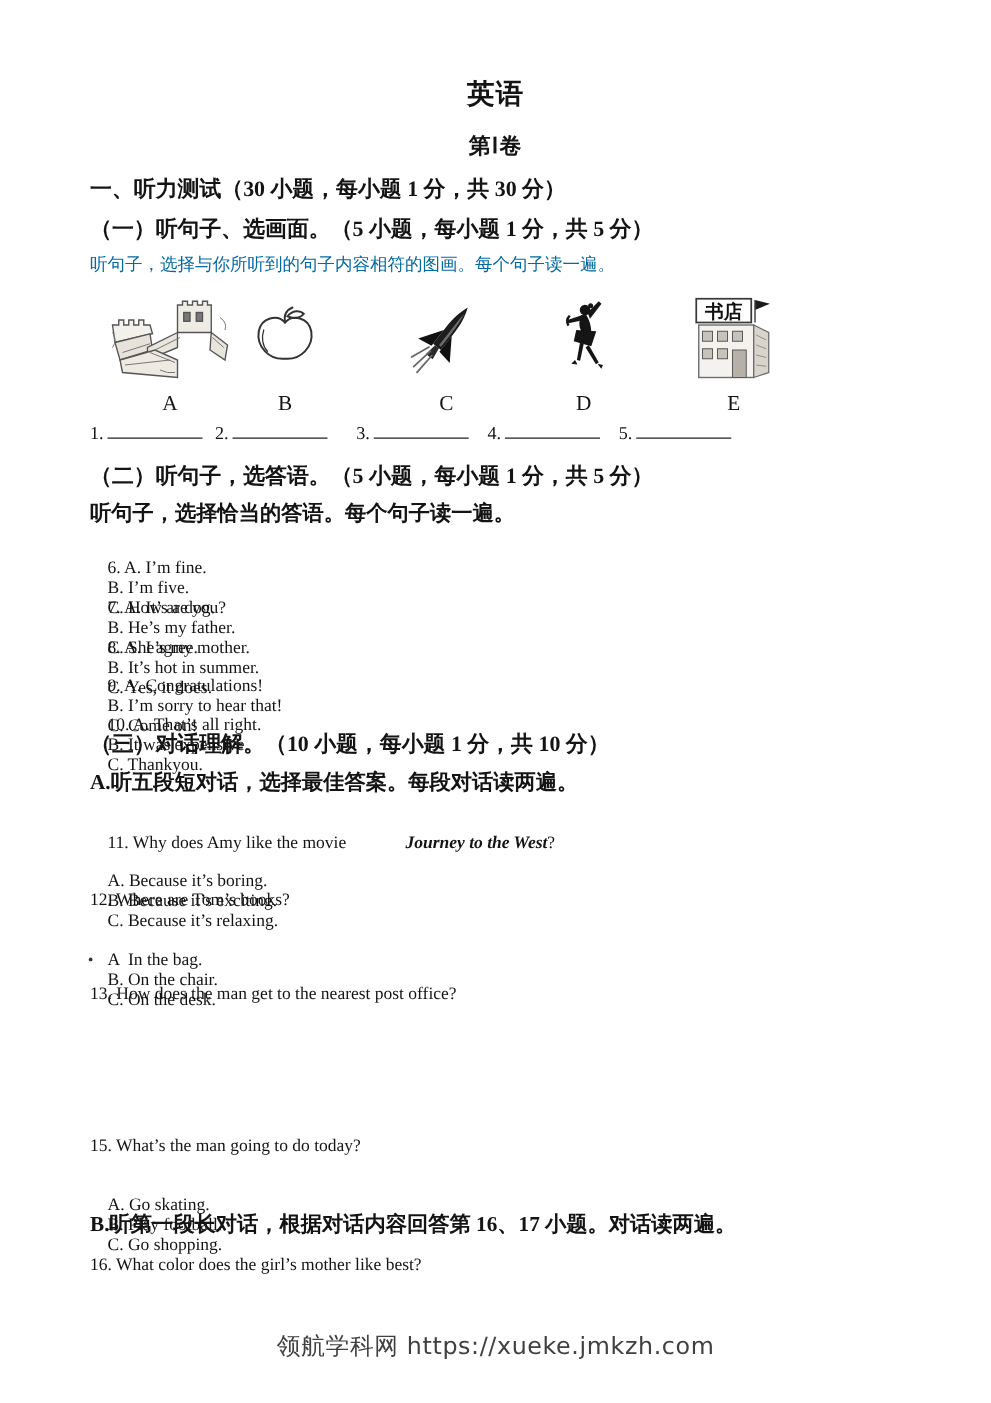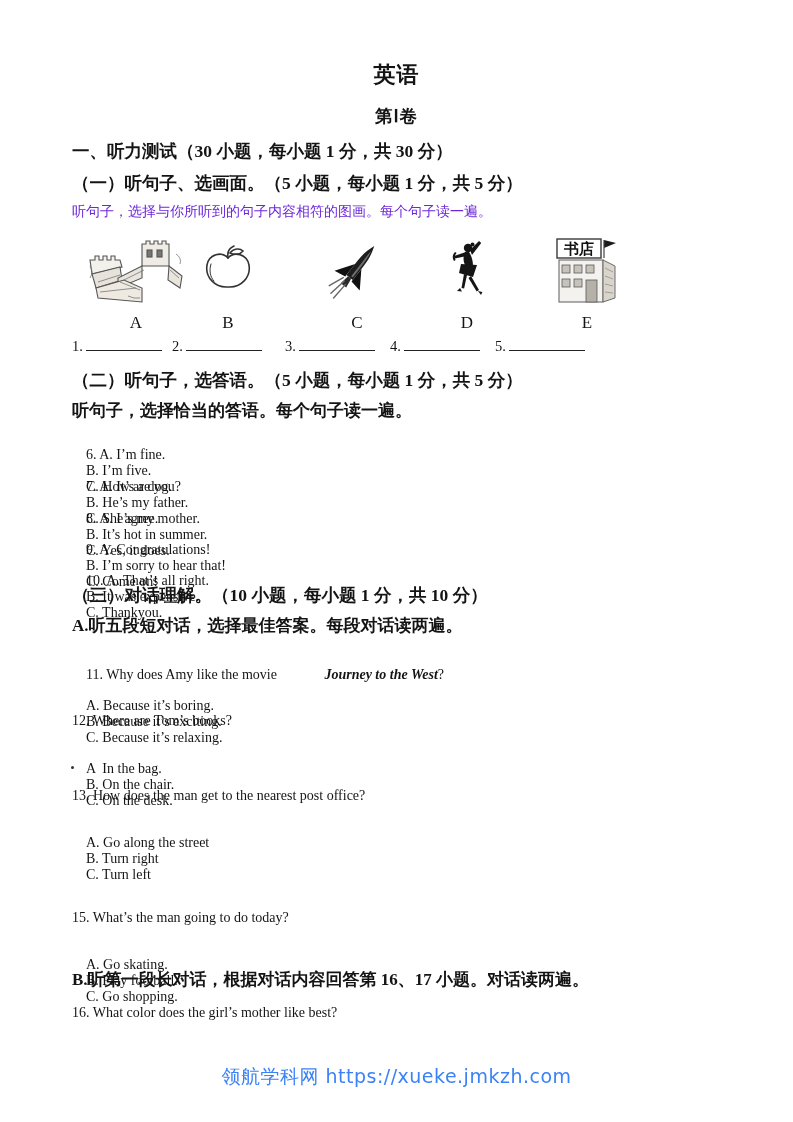--- a/index.html
+++ b/index.html
@@ -9,35 +9,35 @@
     background:#ffffff;
     font-family:"Liberation Serif", serif;
     color:#141414;
     overflow:hidden;
   }
   .abs{position:absolute;}
   .centered{left:0;width:100%;text-align:center;}
   .doc-title{font-size:22px;font-weight:700;letter-spacing:1px;}
   .doc-subtitle{font-size:17.5px;font-weight:700;letter-spacing:1px;}
   .cn-head{font-size:17.5px;font-weight:700;left:72px;white-space:pre;}
-  .cn-note{font-size:14px;left:72px;color:#6d28d9;white-space:pre;}
+  .cn-note{font-size:14px;left:72px;color:#0369a1;white-space:pre;}
   .cn-note-bold{font-size:17px;font-weight:700;left:72px;white-space:pre;}
   .en-line{font-size:14px;left:72px;white-space:pre;}
   .seg{display:inline-block;margin-right:30px;white-space:pre;}
   .seg:last-child{margin-right:0;}
   .movie{font-weight:700;font-style:italic;margin-left:44px;}
   .pic-cell{position:absolute;top:236px;text-align:center;}
   .pic-box{height:74px;display:flex;align-items:flex-start;justify-content:center;}
   .pic-label{font-size:17px;margin-top:3px;}
   .blank-item{position:absolute;top:337px;font-size:14.5px;}
   .blank-line{display:inline-block;width:76px;height:13px;border-bottom:1.4px solid #222;margin-left:3px;}
   .stray-dot{position:absolute;width:3px;height:3px;border-radius:50%;background:#333;}
   .watermark{
     position:absolute;top:1064px;left:0;width:100%;
-    text-align:center;color:#3b82f6;
+    text-align:center;color:#404040;
     font-family:"DejaVu Sans", sans-serif;
     font-size:19px;letter-spacing:0.5px;
   }
 </style>
 </head>
 <body>
 
 <div class="page">
 
   <div class="abs centered doc-subtitle" style="top:104px">第Ⅰ卷</div>
@@ -218,25 +218,20 @@
 
   <div class="abs en-line" style="top:713px">12. Where are Tom’s books?</div>
   <div class="abs en-line" style="top:745px">
     <span class="seg">A  In the bag.</span>
     <span class="seg">B. On the chair.</span>
     <span class="seg">C. On the desk.</span>
   </div>
   <div class="stray-dot" style="left:71px;top:766px"></div>
 
   <div class="abs en-line" style="top:788px">13. How does the man get to the nearest post office?</div>
-  <div class="abs en-line" style="top:819px">
-    <span class="seg">A. Go along the street</span>
-    <span class="seg">B. Turn right</span>
-    <span class="seg">C. Turn left</span>
-  </div>
 
 
   <div class="abs en-line" style="top:910px">15. What’s the man going to do today?</div>
   <div class="abs en-line" style="top:941px">
     <span class="seg">A. Go skating.</span>
     <span class="seg">B. Play football.</span>
     <span class="seg">C. Go shopping.</span>
   </div>
 
   <div class="abs cn-note-bold" style="top:968px">B.听第一段长对话，根据对话内容回答第 16、17 小题。对话读两遍。</div>

